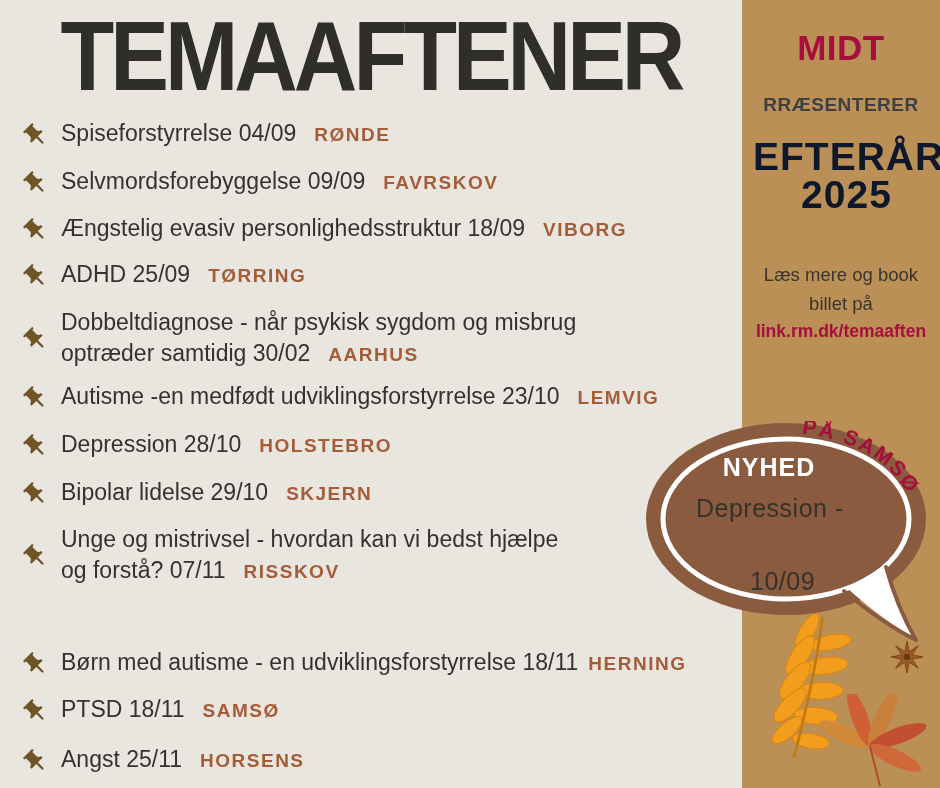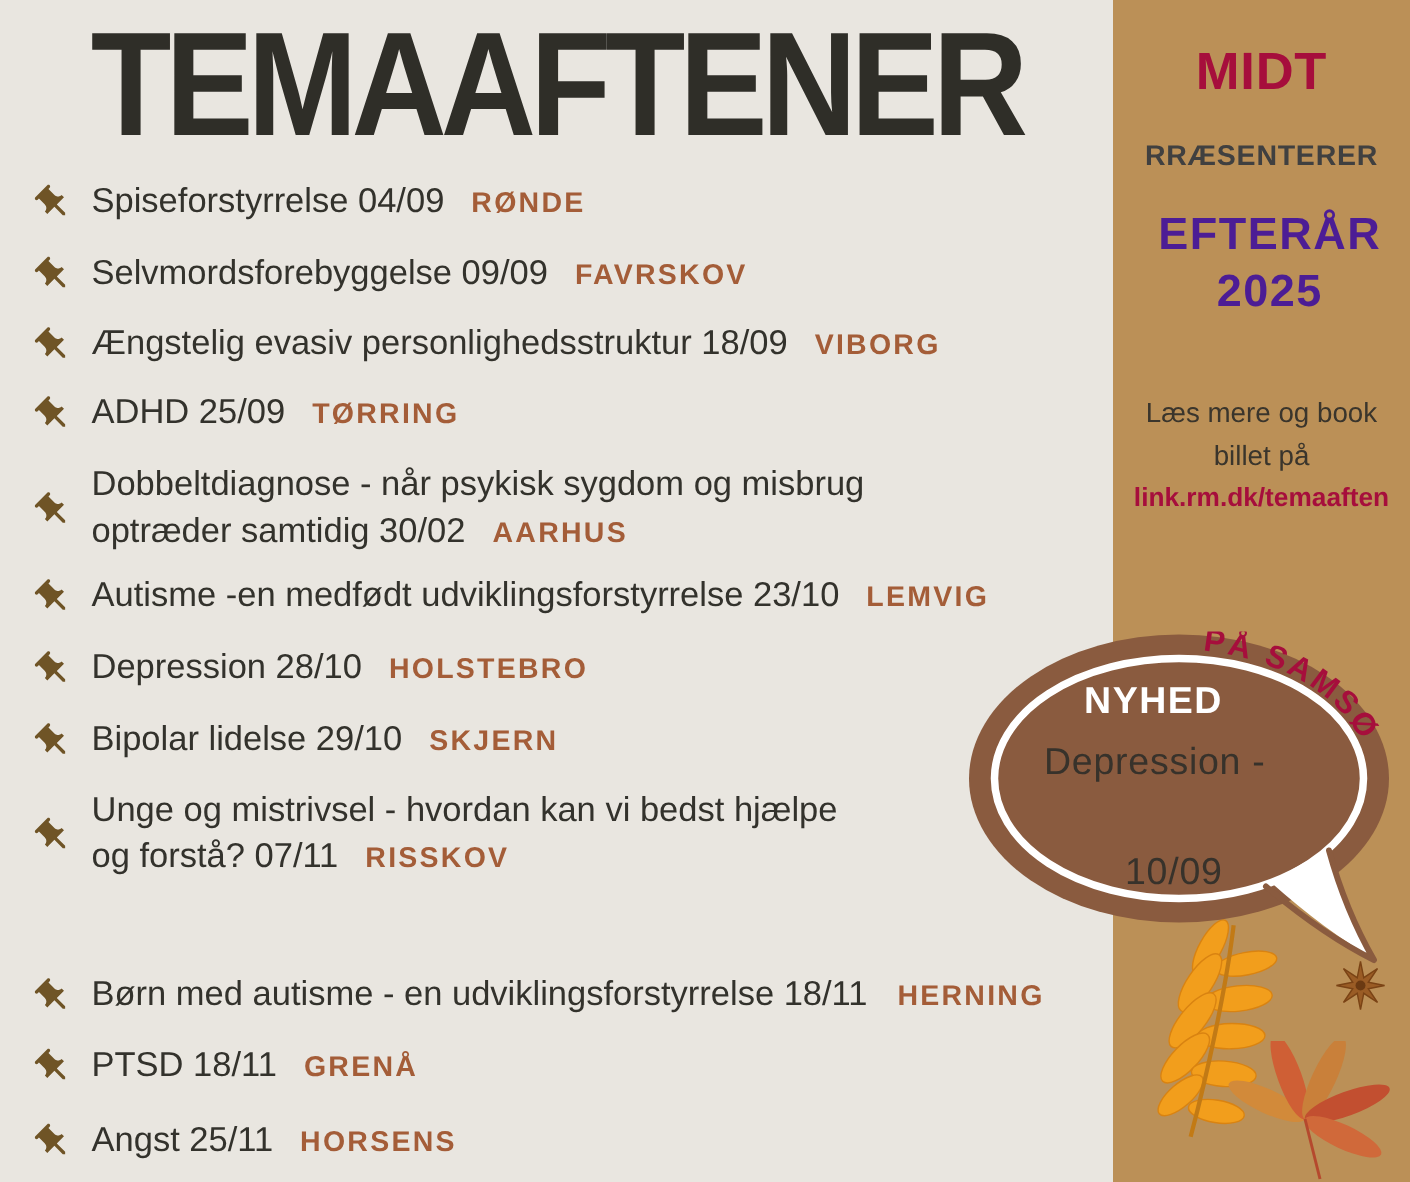--- a/index.html
+++ b/index.html
@@ -13,26 +13,26 @@
     font-size:88px;font-weight:bold;letter-spacing:-4px;color:#2f2e28;
     line-height:94px;transform:scaleY(1.12);transform-origin:top center;
     white-space:nowrap;
   }
   
   .event{position:absolute;left:22px;display:flex;align-items:center;gap:12px;}
   .pin{width:27px;height:27px;flex:0 0 auto;transform:rotate(-45deg);margin-top:2px;}
   .pin path{fill:#6f5426;}
   .etext{font-size:23px;color:#33322c;line-height:31px;white-space:nowrap;}
   .loc{font-size:19px;font-weight:bold;color:#a45d38;letter-spacing:1.5px;margin-left:18px;}
-  .loc.tight{margin-left:20px;}
+  .loc.tight{margin-left:10px;}
   
   .sidebar{position:absolute;left:742px;top:0;width:198px;height:788px;background:#bb9057;text-align:center;}
   .brand{margin-top:26px;font-size:35px;font-weight:bold;color:#a60e3c;line-height:44px;letter-spacing:.5px;}
   .presents{margin-top:24px;font-size:19px;font-weight:bold;color:#404040;letter-spacing:.5px;}
-  .season{margin-top:22px;font-size:30px;font-weight:bold;color:#4c1d95;line-height:38px;letter-spacing:1px;padding-left:11px;}
+  .season{margin-top:22px;font-size:39px;font-weight:bold;color:#0f172a;line-height:38px;letter-spacing:1px;padding-left:11px;}
   .info{margin-top:46px;font-size:18.5px;color:#3a352c;line-height:29px;}
   .booking-link{font-size:17.5px;font-weight:bold;color:#a60e3c;margin-top:3px;}
   
   .bubble{position:absolute;left:644px;top:421px;width:296px;height:245px;z-index:5;}
   .bubble svg{position:absolute;left:0;top:0;}
   .bubble-badge{position:absolute;left:0;top:32px;width:250px;text-align:center;
     font-size:25px;font-weight:bold;color:#ffffff;letter-spacing:1px;}
   .bline{position:absolute;font-size:25px;color:#37322b;letter-spacing:.5px;white-space:nowrap;}
   .bline1{left:52px;top:73px;}
   .bline2{left:52px;top:110px;}
@@ -123,21 +123,21 @@
     <svg class="pin" viewBox="0 0 24 24">
         <path d="M16 9V4h1c.55 0 1-.45 1-1s-.45-1-1-1H7c-.55 0-1 .45-1 1s.45 1 1 1h1v5c0 1.66-1.34 3-3 3v2h5.97v7l1 1 1-1v-7H19v-2c-1.66 0-3-1.34-3-3z"></path>
       </svg>
     <div class="etext"><span>Børn med autisme - en udviklingsforstyrrelse 18/11</span><span class="loc tight">HERNING</span></div>
   </div>
 
   <div class="event" style="top:694px">
     <svg class="pin" viewBox="0 0 24 24">
         <path d="M16 9V4h1c.55 0 1-.45 1-1s-.45-1-1-1H7c-.55 0-1 .45-1 1s.45 1 1 1h1v5c0 1.66-1.34 3-3 3v2h5.97v7l1 1 1-1v-7H19v-2c-1.66 0-3-1.34-3-3z"></path>
       </svg>
-    <div class="etext"><span>PTSD 18/11</span><span class="loc">GRENÅ</span></div>
+    <div class="etext"><span>PTSD 18/11</span><span class="loc">SAMSØ</span></div>
   </div>
 
   <div class="event" style="top:744px">
     <svg class="pin" viewBox="0 0 24 24">
         <path d="M16 9V4h1c.55 0 1-.45 1-1s-.45-1-1-1H7c-.55 0-1 .45-1 1s.45 1 1 1h1v5c0 1.66-1.34 3-3 3v2h5.97v7l1 1 1-1v-7H19v-2c-1.66 0-3-1.34-3-3z"></path>
       </svg>
     <div class="etext"><span>Angst 25/11</span><span class="loc">HORSENS</span></div>
   </div>
 
   <div class="sidebar">

